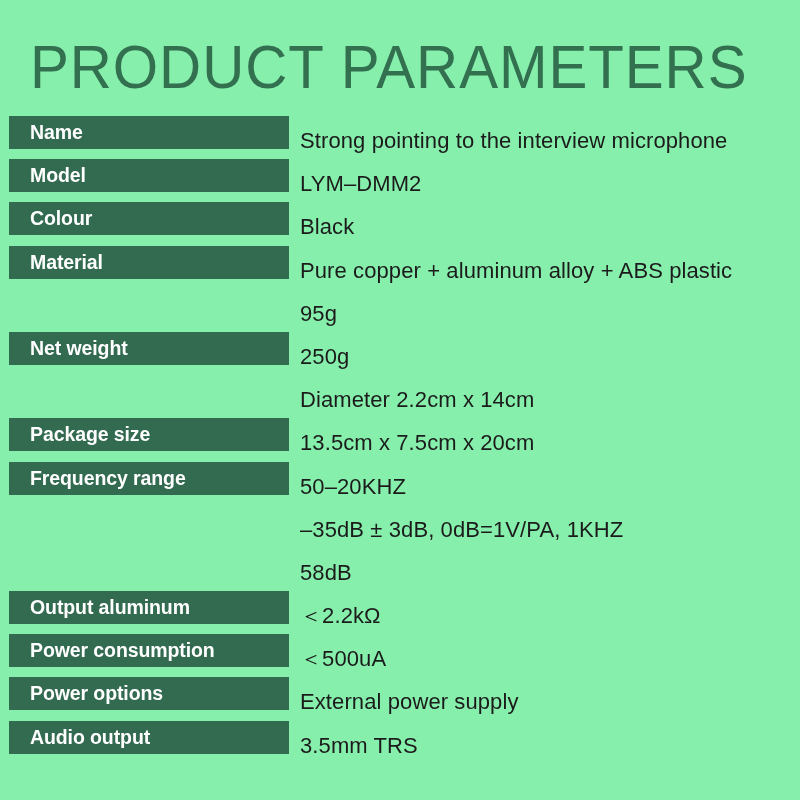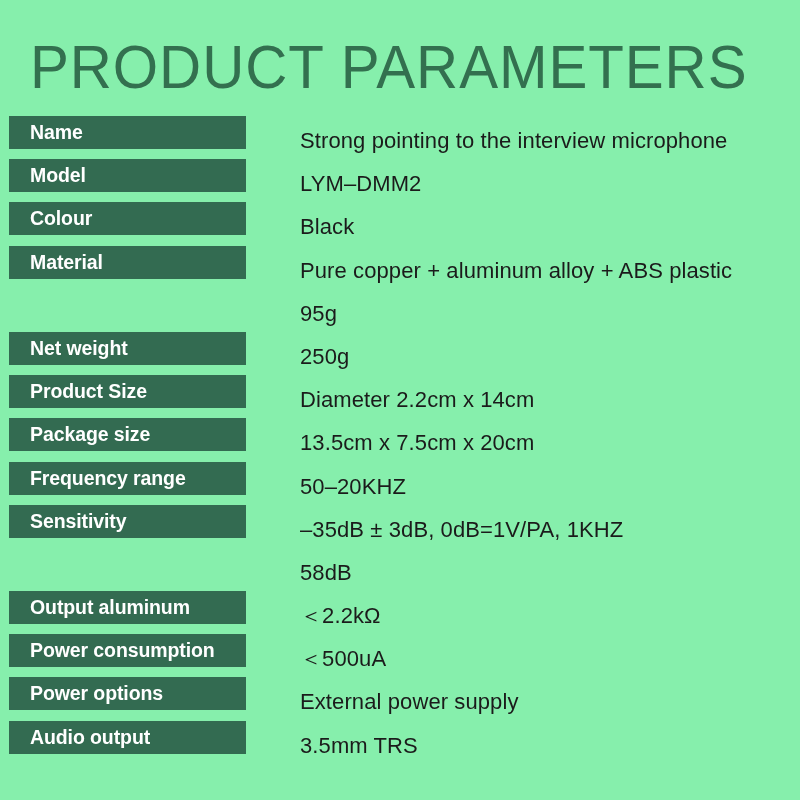--- a/index.html
+++ b/index.html
@@ -53,21 +53,21 @@
   .spec-row {
     position: relative;
     height: 43.2px;
     width: 100%;
   }
 
   .spec-label {
     position: absolute;
     left: 9px;
     top: 3px;
-    width: 237px;
+    width: 280px;
     height: 33px;
     background: #336B51;
     color: #ffffff;
     font-size: 19.5px;
     font-weight: bold;
     line-height: 33px;
     box-sizing: border-box;
     padding-left: 21px;
     white-space: nowrap;
     overflow: hidden;
@@ -112,33 +112,31 @@
         <div class="spec-value">Pure copper + aluminum alloy + ABS plastic</div>
       </div>
       <div class="spec-row">
         <div class="spec-value">95g</div>
       </div>
       <div class="spec-row">
         <div class="spec-label">Net weight</div>
         <div class="spec-value">250g</div>
       </div>
       <div class="spec-row">
-        <div class="spec-label">Product Size</div>
         <div class="spec-value">Diameter 2.2cm x 14cm</div>
       </div>
       <div class="spec-row">
         <div class="spec-label">Package size</div>
         <div class="spec-value">13.5cm x 7.5cm x 20cm</div>
       </div>
       <div class="spec-row">
         <div class="spec-label">Frequency range</div>
         <div class="spec-value">50–20KHZ</div>
       </div>
       <div class="spec-row">
-        <div class="spec-label">Sensitivity</div>
         <div class="spec-value">–35dB ± 3dB, 0dB=1V/PA, 1KHZ</div>
       </div>
       <div class="spec-row">
         <div class="spec-value">58dB</div>
       </div>
       <div class="spec-row">
         <div class="spec-label">Output aluminum</div>
         <div class="spec-value">＜2.2kΩ</div>
       </div>
       <div class="spec-row">

